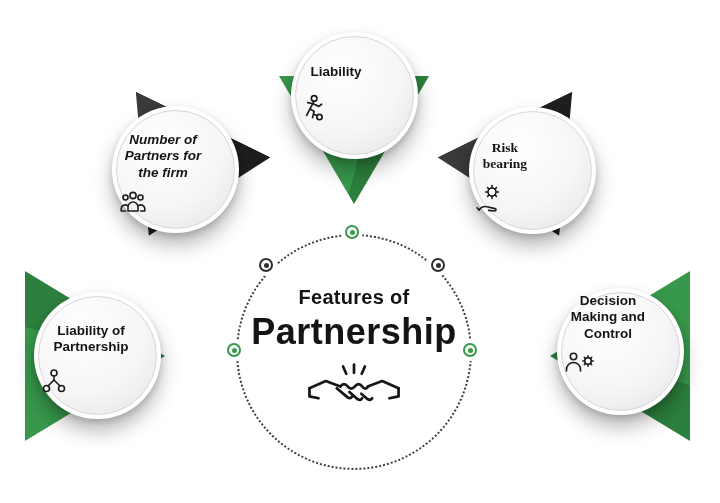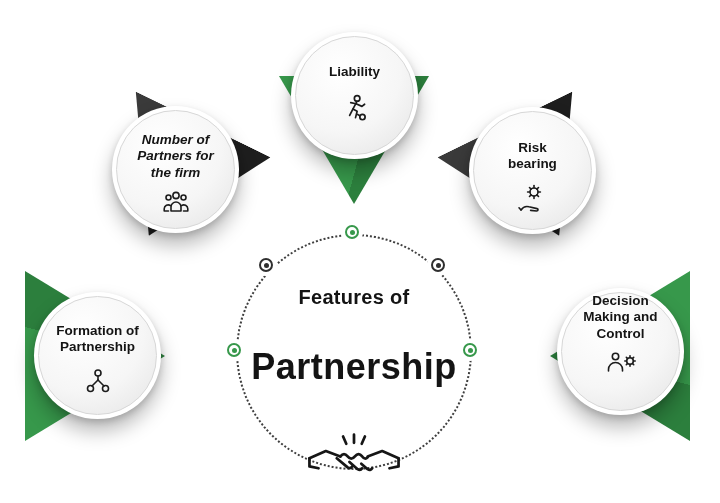--- a/index.html
+++ b/index.html
@@ -10,21 +10,21 @@
     --ink:#141414;
   }
   *{margin:0;padding:0;box-sizing:border-box;}
   body{background:#fff;font-family:"Liberation Sans", sans-serif;}
   .stage{position:relative;width:720px;height:503px;background:#ffffff;overflow:hidden;}
 
   
   .dotted-ring{position:absolute;left:236px;top:234px;width:236px;height:236px;
     border:2.5px dotted #3f3f3f;border-radius:50%;}
   .center-block{position:absolute;left:247px;top:286px;width:214px;
-    display:flex;flex-direction:column;align-items:center;text-align:center;color:var(--ink);gap:35px;}
+    display:flex;flex-direction:column;align-items:center;text-align:center;color:var(--ink);}
   .center-title1{font-size:20px;font-weight:700;letter-spacing:.3px;}
   .center-title2{font-size:36px;font-weight:700;letter-spacing:.5px;margin-top:2px;}
   .center-icon{margin-top:8px;}
 
   
   .marker{position:absolute;width:14px;height:14px;border-radius:50%;background:#fff;
     display:flex;align-items:center;justify-content:center;box-shadow:0 0 0 4px #fff;z-index:3;}
   .marker .dot{width:5px;height:5px;border-radius:50%;}
   .marker.green{border:2.5px solid var(--green);}
   .marker.green .dot{background:var(--green);}
@@ -34,21 +34,21 @@
   
   .tri{position:absolute;clip-path:polygon(0 0,100% 0,50% 100%);z-index:1;
     filter:drop-shadow(0 5px 5px rgba(0,0,0,.25));}
   .tri.green{background:linear-gradient(105deg,var(--green) 55%,var(--green-dark) 55%);}
   .tri.dark{background:linear-gradient(105deg,#3a3a3a 55%,var(--dark2) 55%);}
 
   .node-circle{position:absolute;width:127px;height:127px;border-radius:50%;background:#fff;
     box-shadow:0 12px 20px rgba(0,0,0,.28),0 3px 6px rgba(0,0,0,.15);z-index:2;}
   .node-disc{position:absolute;inset:4px;border-radius:50%;
     background:radial-gradient(circle at 38% 30%,#ffffff 0%,#f6f6f6 55%,#e3e3e3 100%);
-    border:1px solid #d7d7d7;display:flex;flex-direction:column;align-items:center;}
+    border:1px solid #d7d7d7;display:flex;flex-direction:column;align-items:flex-start;}
   .node-label{font-weight:700;font-size:13.5px;line-height:1.22;text-align:center;color:var(--ink);}
   .icon{display:block;}
   .icon svg{display:block;stroke:#1c1c1c;fill:none;stroke-width:1.6;
     stroke-linecap:round;stroke-linejoin:round;}
   .center-icon svg{stroke:#161616;fill:none;stroke-width:3;stroke-linecap:round;stroke-linejoin:round;}
 </style>
 </head>
 <body>
 
 <div class="stage">
@@ -127,21 +127,21 @@
           </svg>
         </span>
       </div>
     </div>
   </div>
 
   <div>
     <div class="tri dark" style="left:457px;top:118px;width:150px;height:124px;transform:rotate(-26deg);"></div>
     <div class="node-circle" style="left:469px;top:107px;">
       <div class="node-disc">
-        <div class="node-label" style="margin-top:28px;width:62px;">Risk bearing</div>
+        <div class="node-label" style="margin-top:28px;width:62px;font-family:Liberation Serif, serif;">Risk bearing</div>
         <span class="icon" style="margin-top:8px;">
           <svg width="34" height="32" viewBox="0 0 34 32">
             <circle cx="18" cy="11" r="4"></circle>
             <path d="M18 4.6 v2.2"></path>
               <path d="M18 15.2 v2.2"></path>
             <path d="M11.6 11 h2.2"></path>
               <path d="M22.2 11 h2.2"></path>
             <path d="M13.5 6.5 l1.6 1.6"></path>
               <path d="M20.9 13.9 l1.6 1.6"></path>
             <path d="M22.5 6.5 l-1.6 1.6"></path>
@@ -151,21 +151,21 @@
           </svg>
         </span>
       </div>
     </div>
   </div>
 
   <div>
     <div class="tri green" style="left:10px;top:286px;width:170px;height:140px;transform:rotate(-90deg);"></div>
     <div class="node-circle" style="left:34px;top:292px;">
       <div class="node-disc">
-        <div class="node-label" style="margin-top:26px;width:104px;">Formation of Partnership</div>
+        <div class="node-label" style="margin-top:26px;width:104px;">Liability of Partnership</div>
         <span class="icon" style="margin-top:10px;">
           <svg width="30" height="30" viewBox="0 0 30 30">
             <circle cx="15" cy="7" r="3"></circle>
             <circle cx="7.5" cy="22.5" r="3"></circle>
             <circle cx="22.5" cy="22.5" r="3"></circle>
             <path d="M15 10 v4"></path>
             <path d="M15 14 l-6 6"></path>
             <path d="M15 14 l6 6"></path>
           </svg>
         </span>

